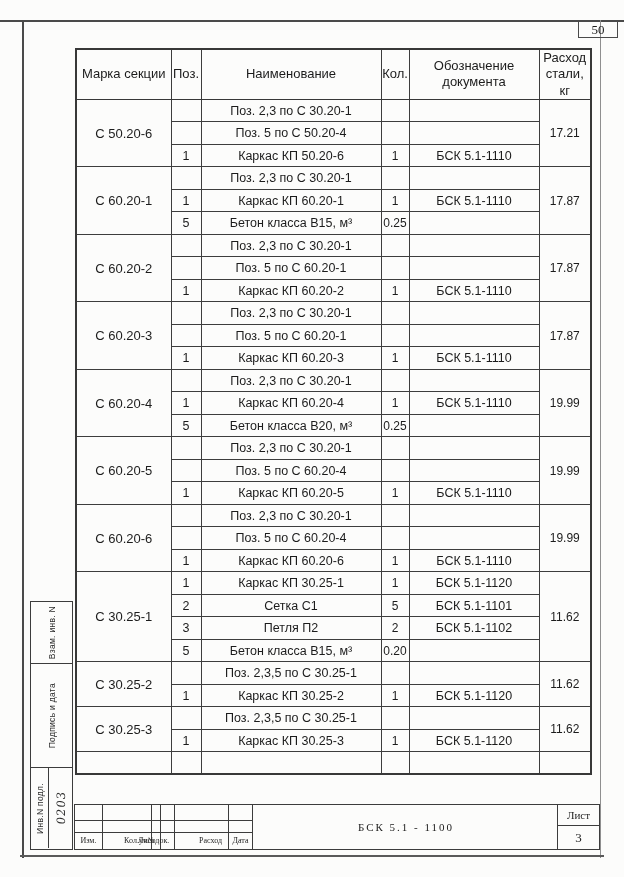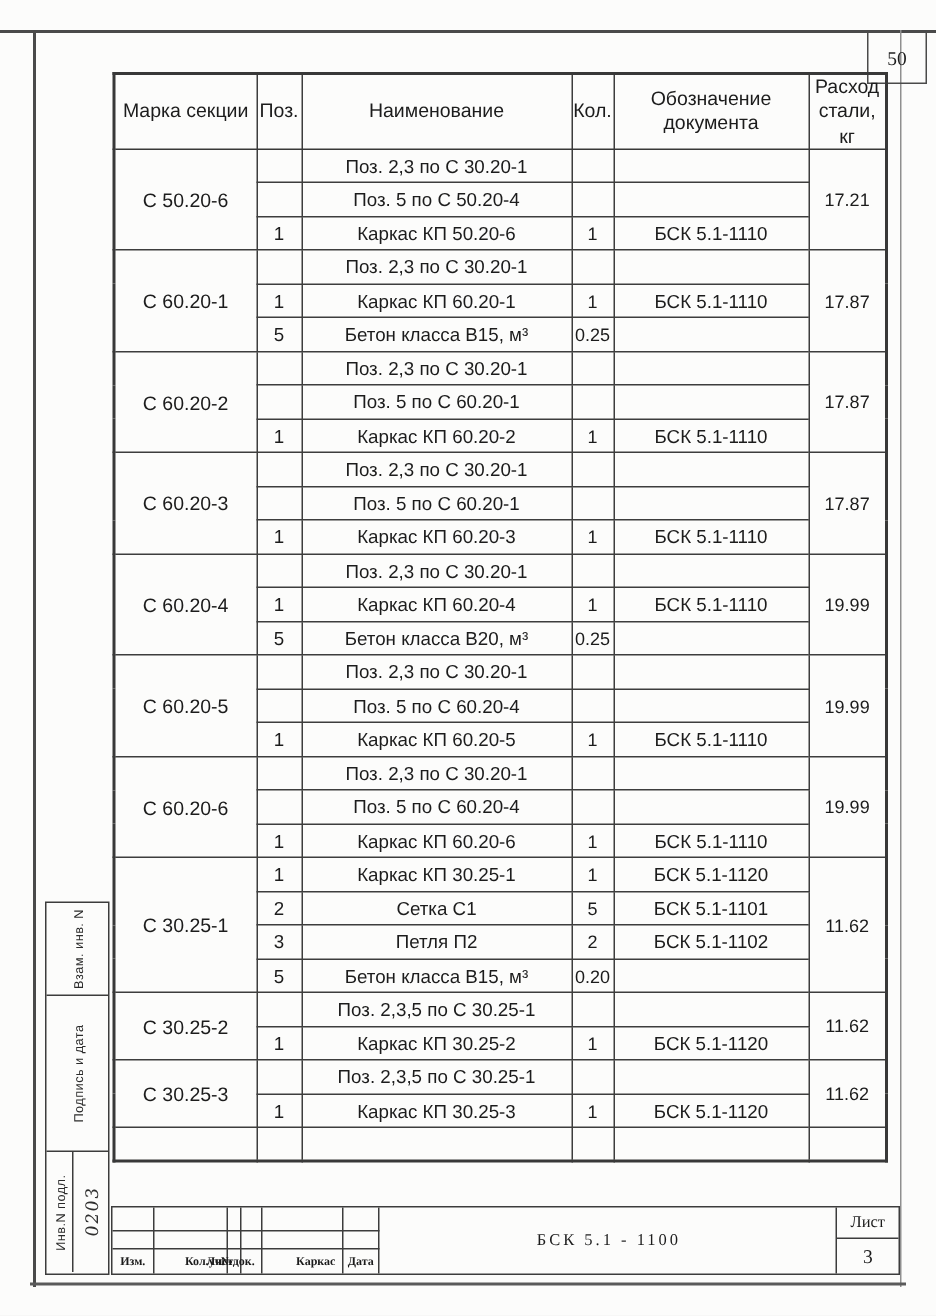--- a/index.html
+++ b/index.html
@@ -7,21 +7,21 @@
   .page {
     position: relative; width: 624px; height: 877px;
     background: #fcfcfb; overflow: hidden; color: #1c1c1c;
   }
   
   .frame-top    { position:absolute; left:0;   top:20px;  width:624px; height:2px; background:#4a4a4a; }
   .frame-left   { position:absolute; left:22px; top:20px;  width:2px;  height:838px; background:#4a4a4a; }
   .frame-right  { position:absolute; left:600px; top:20px; width:1px;  height:838px; background:#8f8f8f; }
   .frame-bottom { position:absolute; left:20px; top:855px; width:584px; height:2px; background:#5a5a5a; }
   .sheet-num-box {
-    position:absolute; left:578px; top:22px; width:40px; height:34px;
+    position:absolute; left:578px; top:22px; width:40px; height:16px;
     border-left:1.5px solid #4a4a4a; border-right:1.5px solid #4a4a4a; border-bottom:1.5px solid #4a4a4a;
     display:flex; align-items:center; justify-content:center;
     font-family:"Liberation Serif", serif; font-size:13px;
   }
   .watermark {
     position:absolute; left:577px; top:556px; width:47px;
     color:#b5b5b3; font-size:9.5px; letter-spacing:.2px; z-index:5;margin-left:48px;
   }
   
   table.spec {
@@ -47,21 +47,21 @@
     position:absolute; left:74px; top:804px; width:526px; height:46px;
     border:1.5px solid #3c3c3c;
   }
   .tb-col {
     position:absolute; top:0; height:100%;
     border-right:1px solid #3c3c3c;
     display:flex; align-items:flex-end; justify-content:center;
   }
   .tb-col span {
     font-family:"Liberation Serif", serif; font-size:8px;
-    padding-bottom:4px; white-space:nowrap;font-weight:bold;
+    padding-bottom:4px; white-space:nowrap;
   }
   .tb-hline { position:absolute; left:0; width:178px; height:1px; background:#3c3c3c; }
   .tb-center {
     position:absolute; left:178px; top:0; width:306px; height:100%;
     display:flex; align-items:center; justify-content:center;
     font-family:"Liberation Serif", serif; font-size:11px; letter-spacing:2px;
   }
   .tb-sheet {
     position:absolute; right:0; top:0; width:42px; height:100%;
     border-left:1px solid #3c3c3c;
@@ -369,21 +369,21 @@
     <div class="tb-col" style="left:28px; width:30px;margin-left:19px;">
         <span>Кол.уч.</span>
       </div>
     <div class="tb-col" style="left:58px; width:28px;">
         <span>Лист</span>
       </div>
     <div class="tb-col" style="left:68px; width:32px;">
         <span>№док.</span>
       </div>
     <div class="tb-col" style="left:118px; width:36px;">
-        <span>Каркас</span>
+        <span>Расход</span>
       </div>
     <div class="tb-col" style="left:154px; width:24px;">
         <span>Дата</span>
       </div>
     <div class="tb-hline" style="top:15px;"></div>
     <div class="tb-hline" style="top:27px;"></div>
     <div class="tb-center">БСК 5.1 - 1100</div>
     <div class="tb-sheet">
       <div class="tb-sheet-label">Лист</div>
       <div class="tb-sheet-value">3</div>

